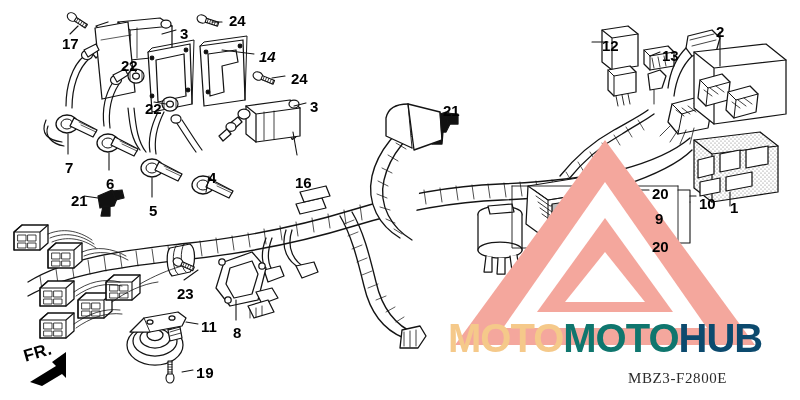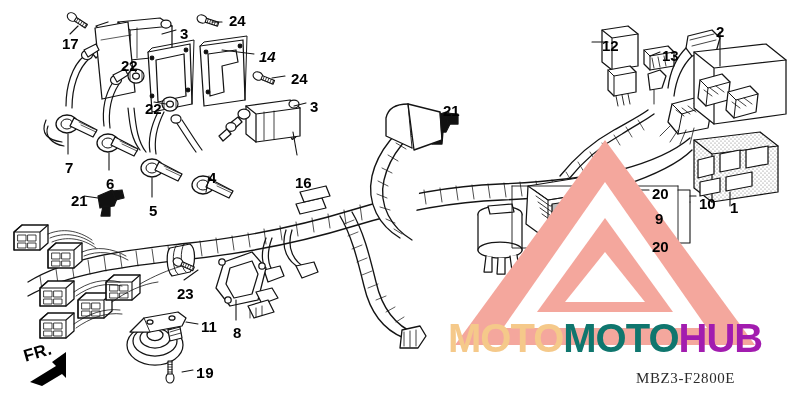--- a/index.html
+++ b/index.html
@@ -12,21 +12,21 @@
   #artboard{position:absolute;inset:0;}
   svg.layer{position:absolute;left:0;top:0;width:800px;height:400px;}
   .lbl{
     position:absolute;font-family:"Liberation Sans", sans-serif;
     font-weight:bold;color:#000;white-space:nowrap;
     font-size:15px;line-height:1;
   }
   .partno{
     position:absolute;left:628px;top:370px;
     font-family:"Liberation Serif", serif;
-    font-size:15px;letter-spacing:.6px;color:#2b2b2b;white-space:nowrap;margin-left:8px;
+    font-size:15px;letter-spacing:.6px;color:#2b2b2b;white-space:nowrap;
   }
   .frmark{
     position:absolute;left:24px;top:347px;
     font-family:"Liberation Sans", sans-serif;
     font-weight:bold;font-size:17px;color:#000;
     transform:rotate(-16deg);transform-origin:left center;
     letter-spacing:.5px;
   }
   #wm-tri{position:absolute;left:455px;top:140px;width:300px;height:205px;}
   #wm-text{
@@ -451,21 +451,21 @@
     </svg>
 
     <svg id="wm-tri" viewBox="0 0 300 205">
       <path d="M150,0 L300,205 L0,205 Z" fill="#F4A79D"></path>
       <path d="M150,42 L252,188 L48,188 Z" fill="#ffffff"></path>
       <path d="M150,78 L218,172 L82,172 Z" fill="#F4A79D"></path>
       <path d="M150,112 L190,162 L110,162 Z" fill="#ffffff"></path>
     </svg>
 
     <div id="wm-text">
-      <span style="color:#F5C98A">MOTO</span><span style="color:#0f766e">MOTO</span><span style="color:#a21caf">HUB</span>
+      <span style="color:#F5C98A">MOTO</span><span style="color:#0f766e">MOTO</span><span style="color:#0c4a6e">HUB</span>
     </div>
 
     <div id="callout-layer">
         <div class="lbl" style="left: 229px; top: 13px;">24</div>
         <div class="lbl" style="left: 180px; top: 26px;">3</div>
         <div class="lbl" style="left: 62px; top: 36px;">17</div>
         <div class="lbl" style="left: 259px; top: 49px; font-style: italic;">14</div>
         <div class="lbl" style="left: 121px; top: 58px;">22</div>
         <div class="lbl" style="left: 291px; top: 71px;">24</div>
         <div class="lbl" style="left: 145px; top: 101px;">22</div>

